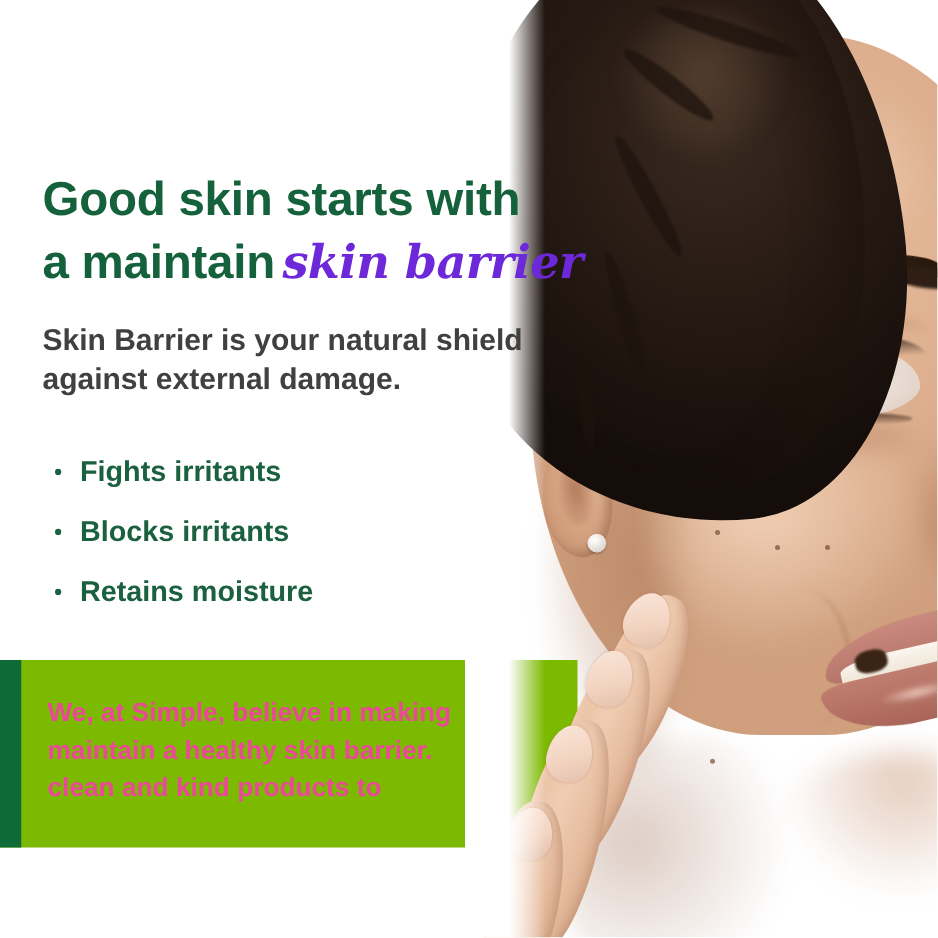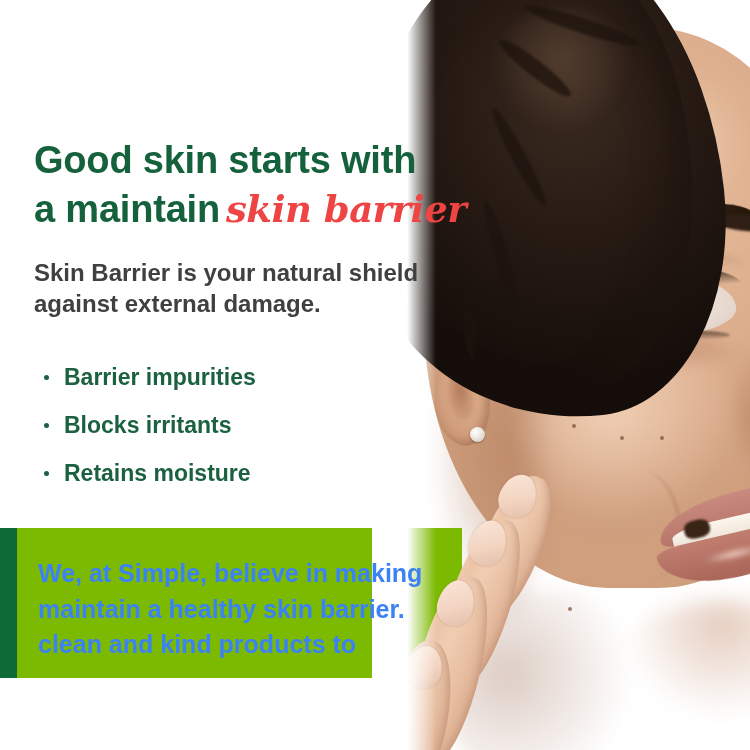--- a/index.html
+++ b/index.html
@@ -416,21 +416,21 @@
     font-weight: bold;
     line-height: 1.30;
     letter-spacing: -0.2px;
     margin-top: 24px;
   }
   .headline .line2 { white-space: nowrap; }
   .script {
     font-family: "DejaVu Serif", serif;
     font-style: italic;
     font-weight: bold;
-    color: #ef4444;
+    color: #6d28d9;
     font-size: 37px;
     letter-spacing: -0.5px;
     padding-left: 6px;
   }
 
   .subhead {
     position: absolute;
     left: 34px;
     top: 258px;
     width: 420px;
@@ -484,22 +484,22 @@
     width: 17px;
     height: 150px;
     background: #0E6B37;
     z-index: 6;
   }
   .banner-text {
     position: absolute;
     left: 38px;
     top: 556px;
     width: 400px;
-    color: #3b82f6;
-    font-size: 25px;
+    color: #ec4899;
+    font-size: 21px;
     font-weight: bold;
     line-height: 1.42;
     z-index: 9;
   }
 </style>
 </head>
 <body>
 
 <div class="canvas">
 
@@ -586,21 +586,21 @@
     </div>
 
     <div class="subhead">
       <div>Skin Barrier is your natural shield</div>
       <div>against external damage.</div>
     </div>
 
     <ul class="bullets">
       <li>
         <span class="dot"></span>
-        <span>Barrier impurities</span>
+        <span>Fights irritants</span>
       </li>
       <li>
         <span class="dot"></span>
         <span>Blocks irritants</span>
       </li>
       <li>
         <span class="dot"></span>
         <span>Retains moisture</span>
       </li>
     </ul>

